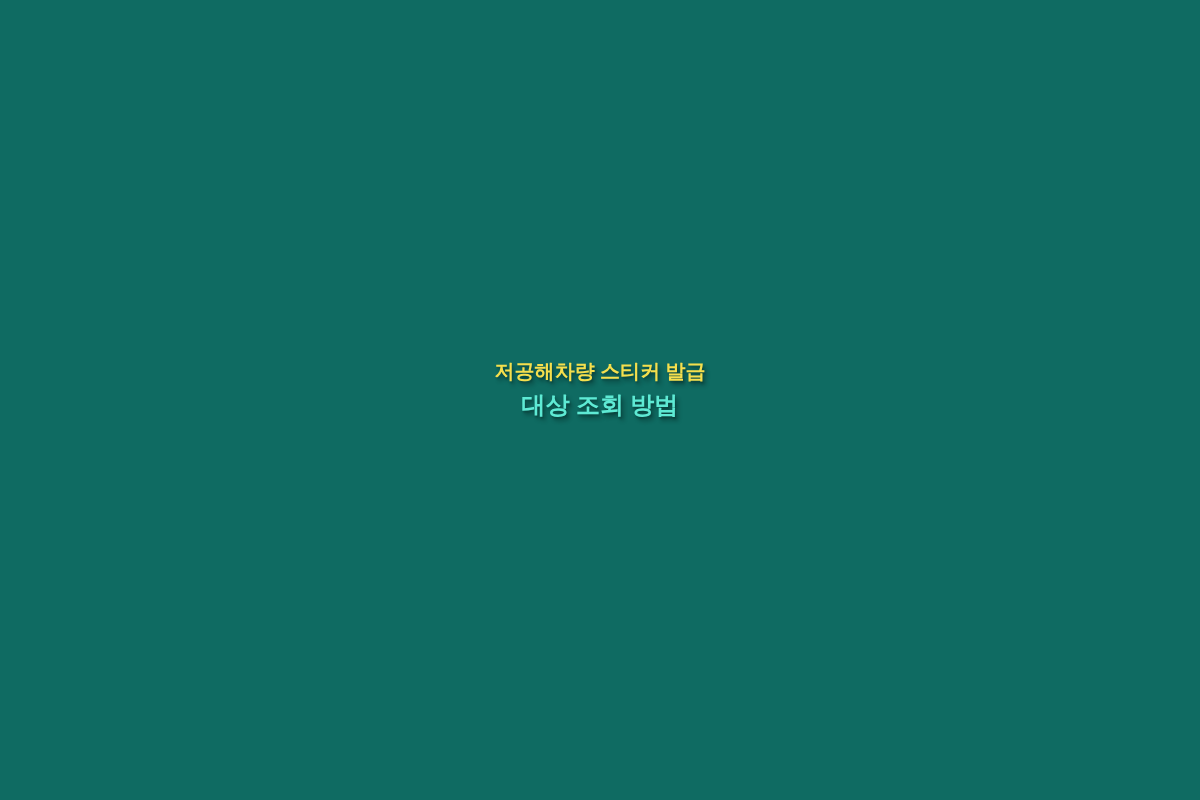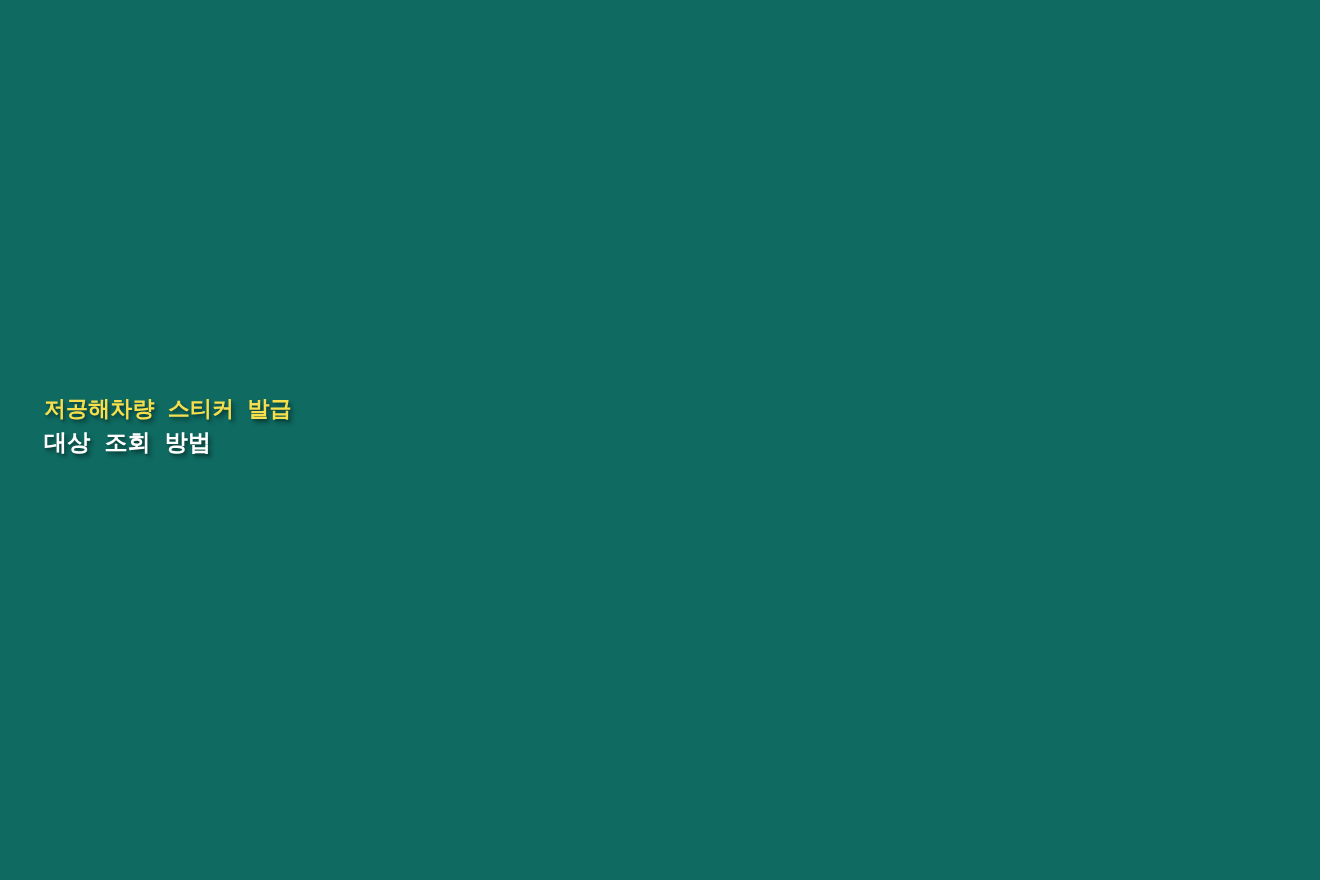--- a/index.html
+++ b/index.html
@@ -37,22 +37,23 @@
     gap: 6px;
     width: 100%;
     padding: 0 40px;
     box-sizing: border-box;
     transform: translateY(-10px);
   }
 
   .headline-line {
     display: block;
     width: 100%;
+    text-align: center;
     color: #F5DF4D;           
-    font-family: Liberation Mono, monospace;
+    font-family: Liberation Serif, serif;
     font-weight: 700;
     font-size: 108px;
     line-height: 1.28;
     letter-spacing: 0.005em;
     white-space: nowrap;
     
     text-shadow:
       3px 4px 4px rgba(0, 0, 0, 0.33),
       1px 2px 2px rgba(0, 0, 0, 0.22);
   }
@@ -67,17 +68,17 @@
 </style>
 </head>
 <body>
 
 <div class="banner" style="background-color: rgb(15, 107, 98); width: 1200px; height: 800px;">
 
   <div class="headline">
 
     <span class="headline-line line-1" style="color: rgb(245, 223, 77); font-size: 20px;">저공해차량 스티커 발급</span>
 
-    <span class="headline-line line-2" style="color: #ffffff; font-size: 21px;">대상 조회 방법</span>
+    <span class="headline-line line-2" style="color: #5eead4; font-size: 24px;">대상 조회 방법</span>
 
   </div>
 
 </div>
 
 </body></html>

